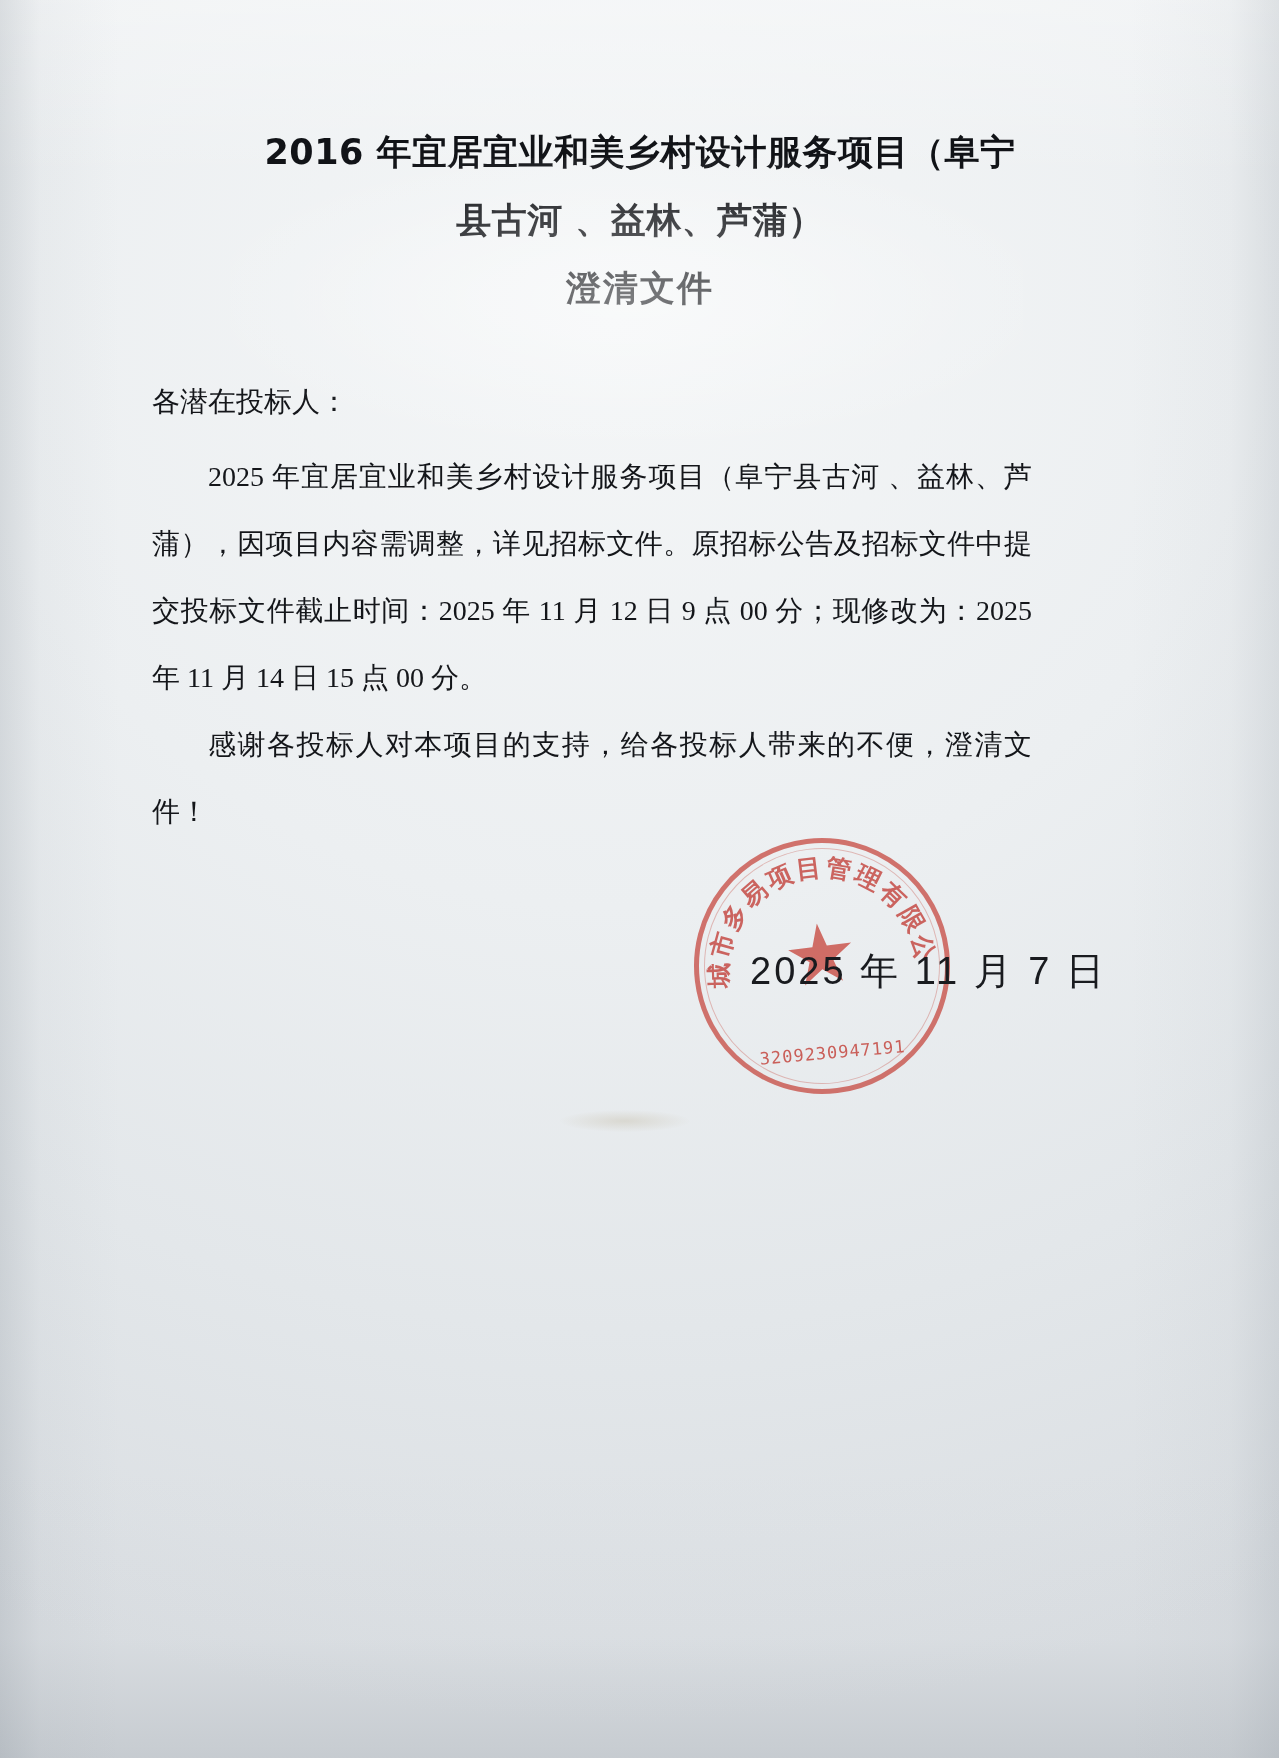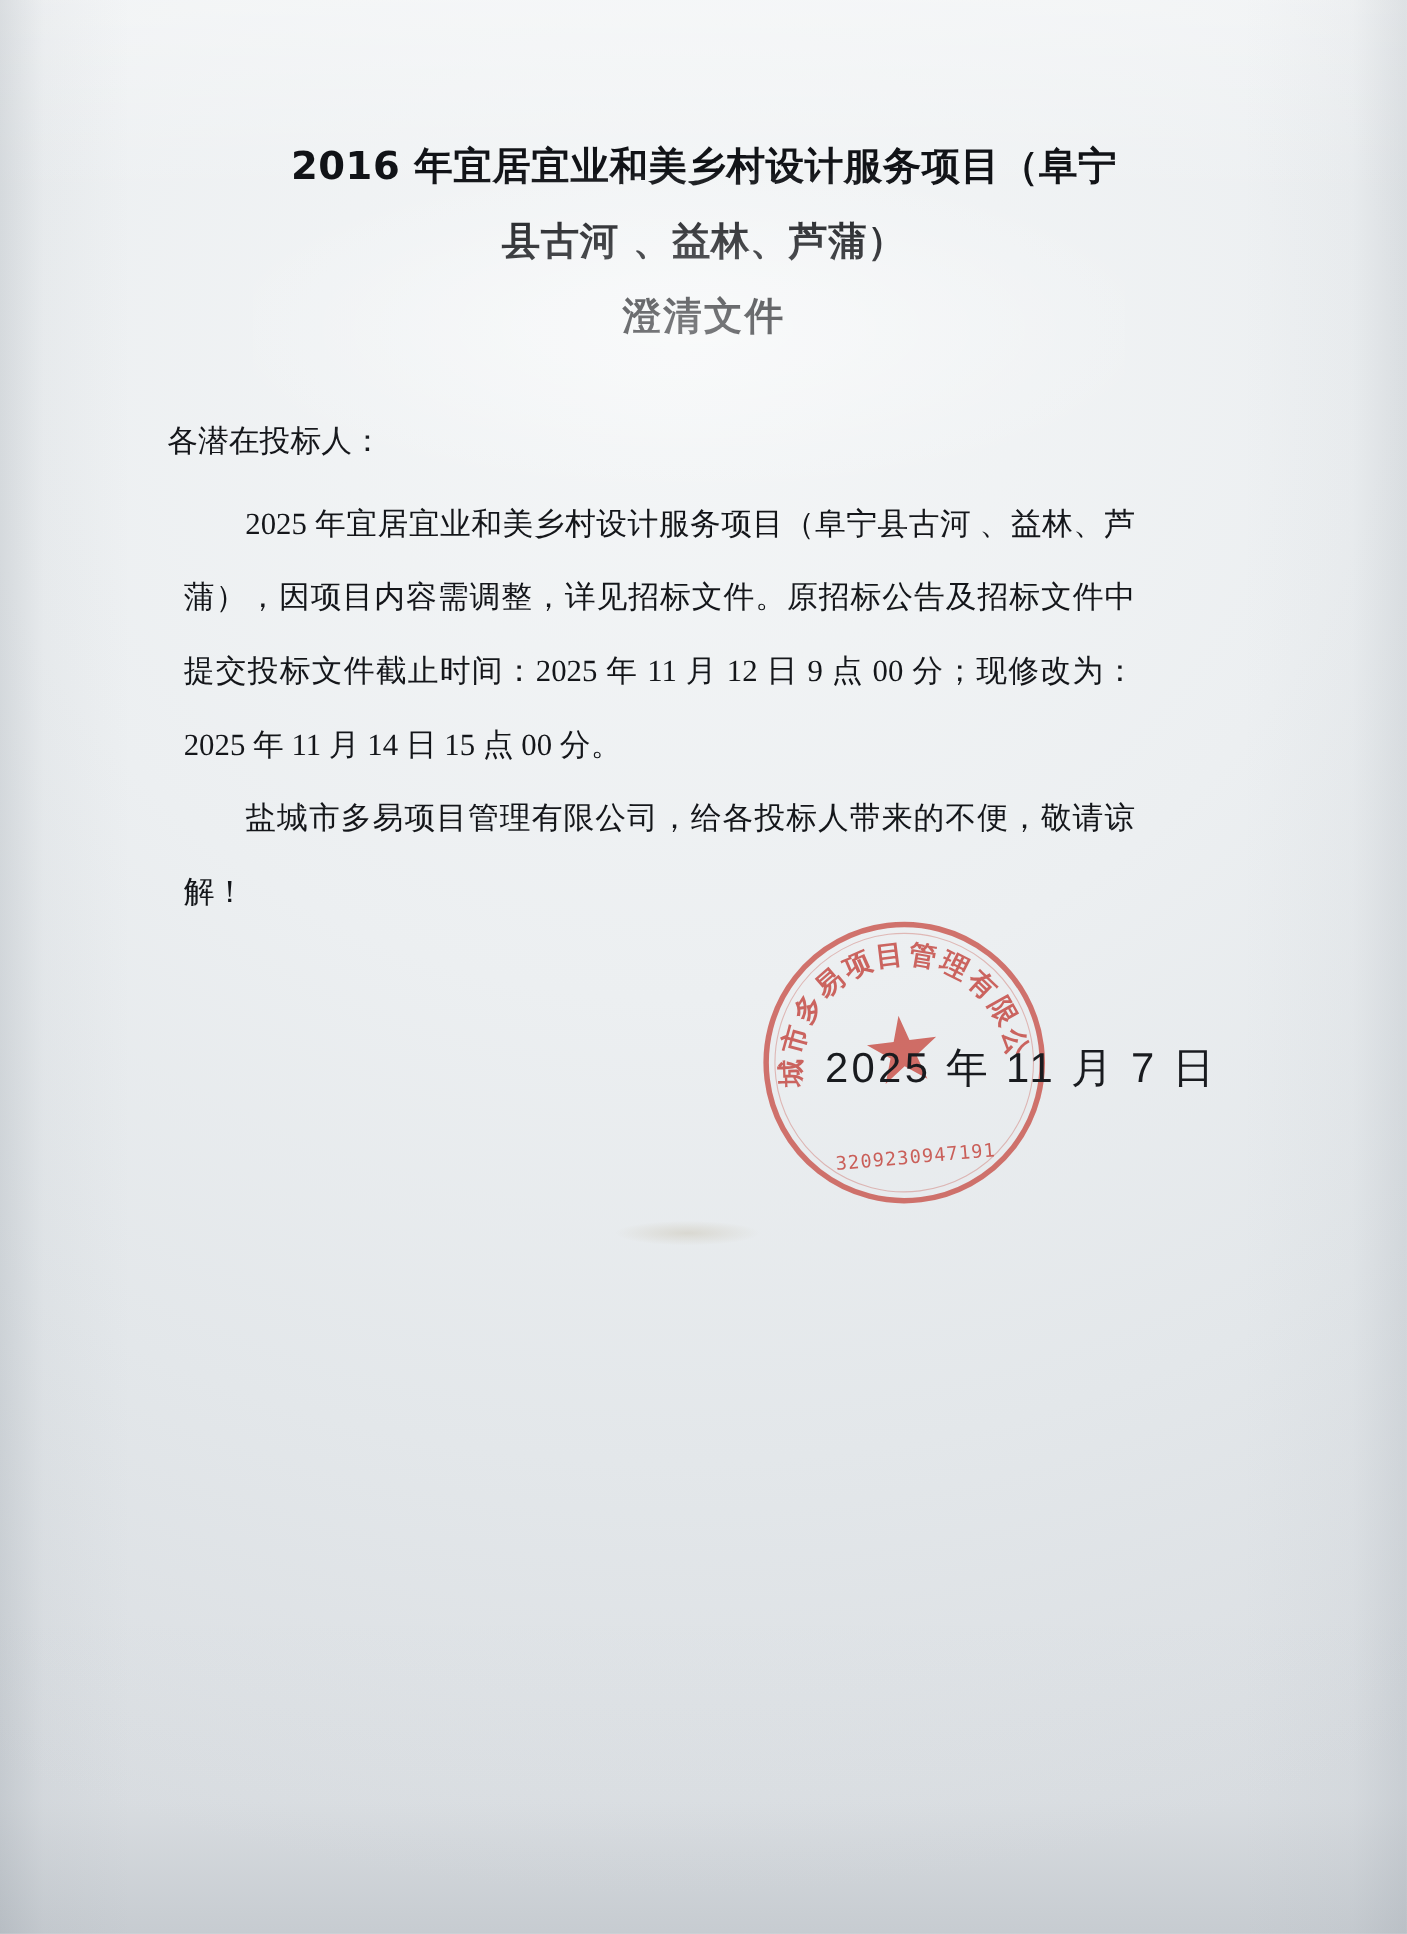--- a/index.html
+++ b/index.html
@@ -79,21 +79,21 @@
     line-height: 67px;
     color: #14161a;
     font-family: "Liberation Serif", "DejaVu Serif", serif;
   }
   .para {
     margin: 0;
     text-align: justify;
     text-justify: inter-ideograph;
   }
   .salutation { margin: 0 0 8px 0; }
-  .indent { text-indent: 2em; margin-left: 15px; }
+  .indent { text-indent: 2em; }
   .para + .para { margin-top: 0; }
 
   
   #sign-area {
     position: absolute;
     top: 838px;
     left: 152px;
     width: 900px;
     height: 270px;
   }
@@ -183,21 +183,21 @@
 
     <div id="title-block">
       <span id="title-line-1">2016 年宜居宜业和美乡村设计服务项目（阜宁</span>
       <span id="title-line-2">县古河 、益林、芦蒲）</span>
       <span id="title-line-3">澄清文件</span>
     </div>
 
     <div id="body-block">
       <p class="para salutation">各潜在投标人：</p>
       <p class="para indent">2025 年宜居宜业和美乡村设计服务项目（阜宁县古河 、益林、芦蒲），因项目内容需调整，详见招标文件。原招标公告及招标文件中提交投标文件截止时间：2025 年 11 月 12 日 9 点 00 分；现修改为：2025 年 11 月 14 日 15 点 00 分。</p>
-      <p class="para indent">盐城市多易项目管理有限公司，给各投标人带来的不便，敬请谅解！</p>
+      <p class="para indent">感谢各投标人对本项目的支持，给各投标人带来的不便，澄清文件！</p>
     </div>
 
     <div id="sign-area">
       <div id="company-seal">
         <div class="seal-inner-ring"></div>
         <div id="seal-arc-text">
           <svg viewBox="0 0 246 246" aria-hidden="true">
             <defs>
               <path id="sealArcPath" d="M 28,128 A 95,95 0 1 1 218,128"></path>
             </defs>

